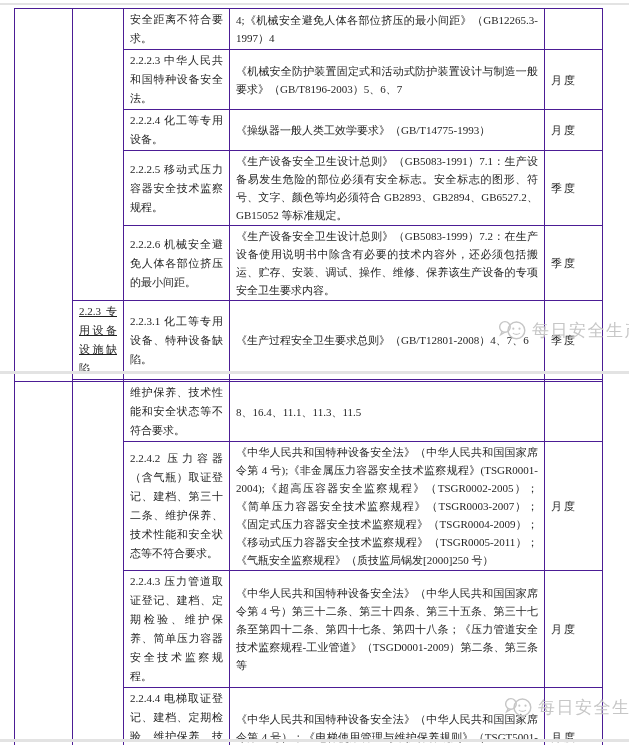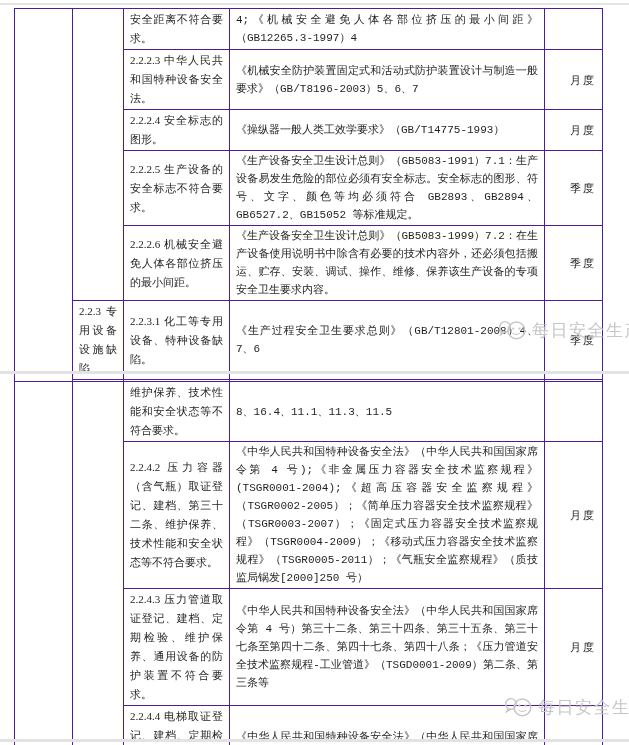--- a/index.html
+++ b/index.html
@@ -22,23 +22,23 @@
     background:#ffffff;
   }
   table.doc td{
     border:1px solid #4c1d95;
     font-size:11px;
     padding:1px 6px;
     vertical-align:middle;
     overflow:hidden;
   }
   td.item{text-align:justify;text-justify:inter-ideograph;line-height:19px;}
-  td.ref{text-align:justify;text-justify:inter-ideograph;line-height:18px;padding:1px 7px;font-family:Liberation Mono, monospace;}
-  td.freq{text-align:right;line-height:16px;letter-spacing:2px;}
-  td.group{text-align:justify;text-justify:inter-ideograph;line-height:19px;padding:1px 5px;}
+  td.ref{text-align:justify;text-justify:inter-ideograph;line-height:18px;padding:1px 7px;}
+  td.freq{text-align:left;line-height:16px;letter-spacing:2px;}
+  td.group{text-align:justify;text-justify:inter-ideograph;line-height:19px;padding:1px 5px;text-decoration:underline;}
   td.vtop{vertical-align:top;padding-top:4px;}
 
   .watermark{
     position:absolute;display:flex;align-items:center;gap:5px;
     color:#c6c6c6;font-size:17px;letter-spacing:1.5px;white-space:nowrap;
     width:132px;overflow:hidden;z-index:5;
   }
   #watermark-upper{left:497px;top:318px;}
   #watermark-lower{left:503px;top:695px;}
   .wm-logo{flex:0 0 auto;}
@@ -64,26 +64,26 @@
         <td class="item vtop">安全距离不符合要求。</td>
         <td class="ref vtop">4;《机械安全避免人体各部位挤压的最小间距》（GB12265.3-1997）4</td>
         <td class="freq"></td>
       </tr>
       <tr style="height:54px">
         <td class="item">2.2.2.3 中华人民共和国特种设备安全法。</td>
         <td class="ref">《机械安全防护装置固定式和活动式防护装置设计与制造一般要求》（GB/T8196-2003）5、6、7</td>
         <td class="freq">月度</td>
       </tr>
       <tr style="height:35px">
-        <td class="item">2.2.2.4 安全标志的图形。</td>
+        <td class="item">2.2.2.4 化工等专用设备。</td>
         <td class="ref">《操纵器一般人类工效学要求》（GB/T14775-1993）</td>
         <td class="freq">月度</td>
       </tr>
       <tr style="height:72px">
-        <td class="item">2.2.2.5 生产设备的安全标志不符合要求。</td>
+        <td class="item">2.2.2.5 移动式压力容器安全技术监察规程。</td>
         <td class="ref">《生产设备安全卫生设计总则》（GB5083-1991）7.1：生产设备易发生危险的部位必须有安全标志。安全标志的图形、符号、文字、颜色等均必须符合 GB2893、GB2894、GB6527.2、GB15052 等标准规定。</td>
         <td class="freq">季度</td>
       </tr>
       <tr style="height:70px">
         <td class="item">2.2.2.6 机械安全避免人体各部位挤压的最小间距。</td>
         <td class="ref">《生产设备安全卫生设计总则》（GB5083-1999）7.2：在生产设备使用说明书中除含有必要的技术内容外，还必须包括搬运、贮存、安装、调试、操作、维修、保养该生产设备的专项安全卫生要求内容。</td>
         <td class="freq">季度</td>
       </tr>
       <tr style="height:55px">
         <td class="group">2.2.3 专用设备设施缺陷</td>
@@ -117,21 +117,21 @@
         <td class="item vtop">维护保养、技术性能和安全状态等不符合要求。</td>
         <td class="ref vtop">8、16.4、11.1、11.3、11.5</td>
         <td class="freq"></td>
       </tr>
       <tr style="height:124px">
         <td class="item">2.2.4.2 压力容器（含气瓶）取证登记、建档、第三十二条、维护保养、技术性能和安全状态等不符合要求。</td>
         <td class="ref">《中华人民共和国特种设备安全法》（中华人民共和国国家席令第 4 号);《非金属压力容器安全技术监察规程》(TSGR0001-2004);《超高压容器安全监察规程》（TSGR0002-2005）；《简单压力容器安全技术监察规程》（TSGR0003-2007）；《固定式压力容器安全技术监察规程》（TSGR0004-2009）；《移动式压力容器安全技术监察规程》（TSGR0005-2011）；《气瓶安全监察规程》（质技监局锅发[2000]250 号）</td>
         <td class="freq">月度</td>
       </tr>
       <tr style="height:90px">
-        <td class="item">2.2.4.3 压力管道取证登记、建档、定期检验、维护保养、通用设备的防护装置不符合要求。</td>
+        <td class="item">2.2.4.3 压力管道取证登记、建档、定期检验、维护保养、简单压力容器安全技术监察规程。</td>
         <td class="ref">《中华人民共和国特种设备安全法》（中华人民共和国国家席令第 4 号）第三十二条、第三十四条、第三十五条、第三十七条至第四十二条、第四十七条、第四十八条；《压力管道安全技术监察规程-工业管道》（TSGD0001-2009）第二条、第三条等</td>
         <td class="freq">月度</td>
       </tr>
       <tr style="height:89px">
         <td class="item vtop">2.2.4.4 电梯取证登记、建档、定期检验、维护保养、技术性能和安全状态等不符合要求。</td>
         <td class="ref vtop">《中华人民共和国特种设备安全法》（中华人民共和国国家席令第 4 号）；《电梯使用管理与维护保养规则》（TSGT5001-2009）第二章、第三章</td>
         <td class="freq vtop">月度</td>
       </tr>
     </tbody>
   </table>

